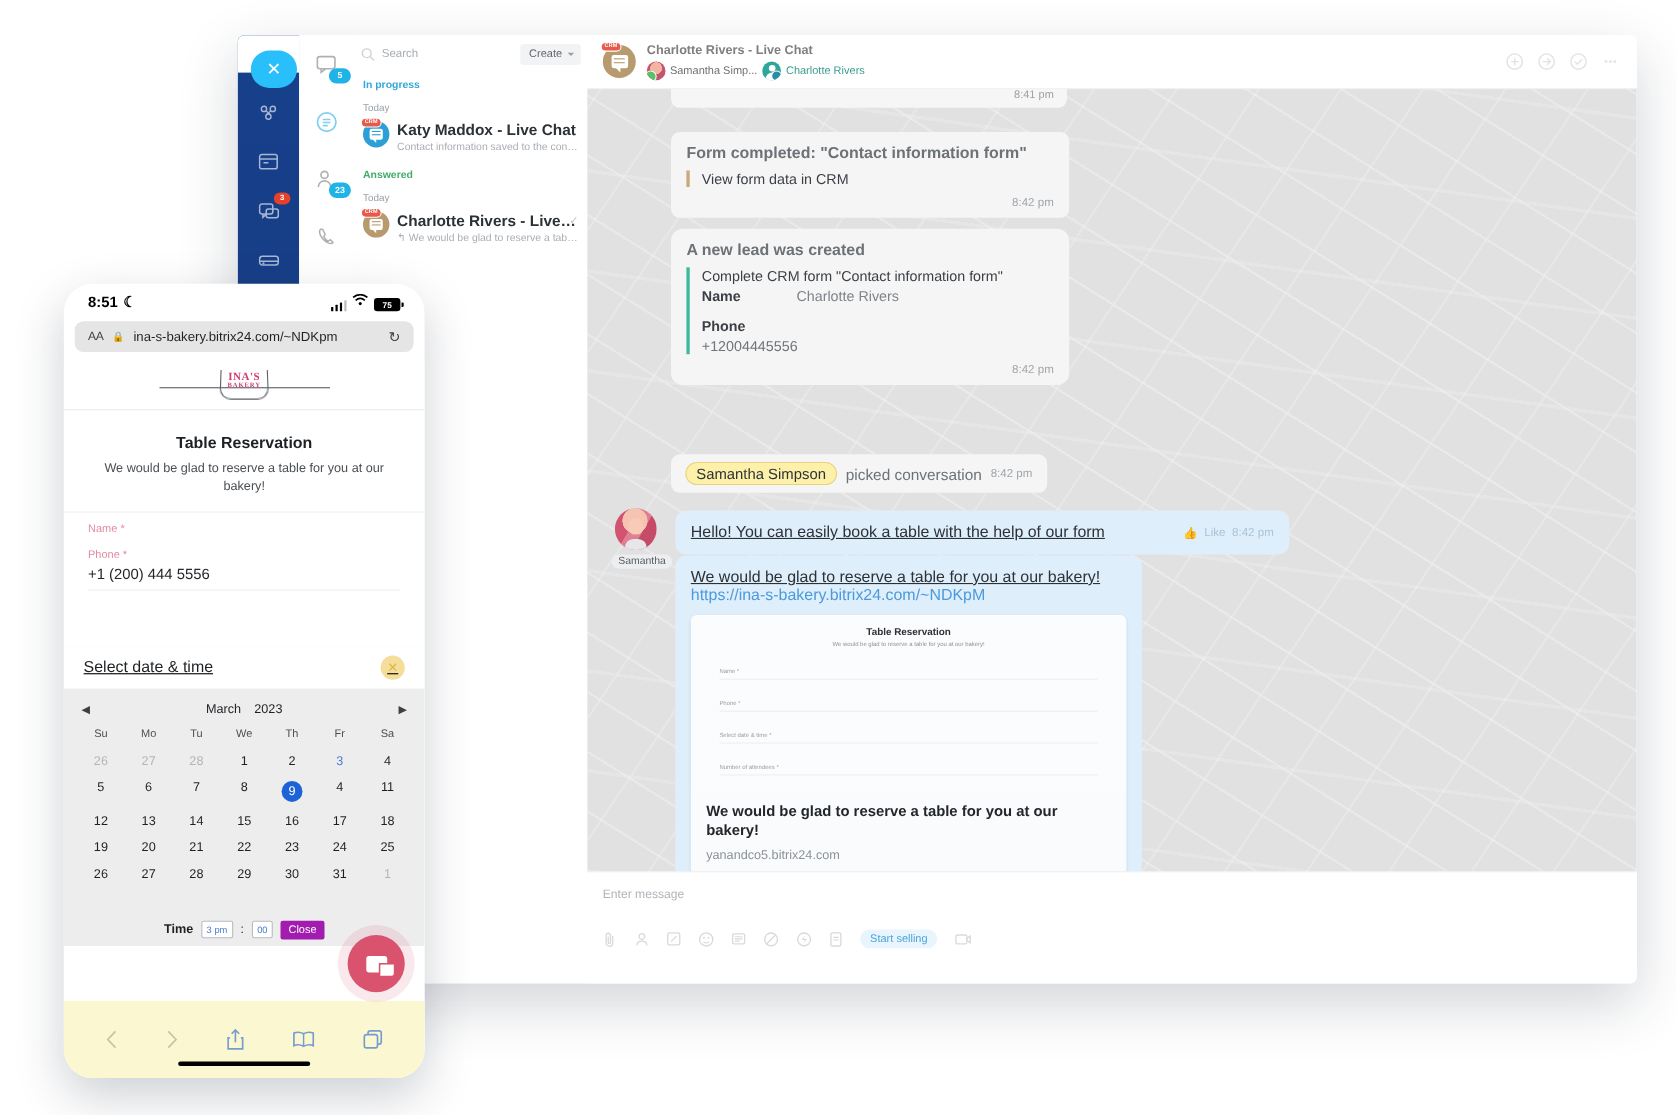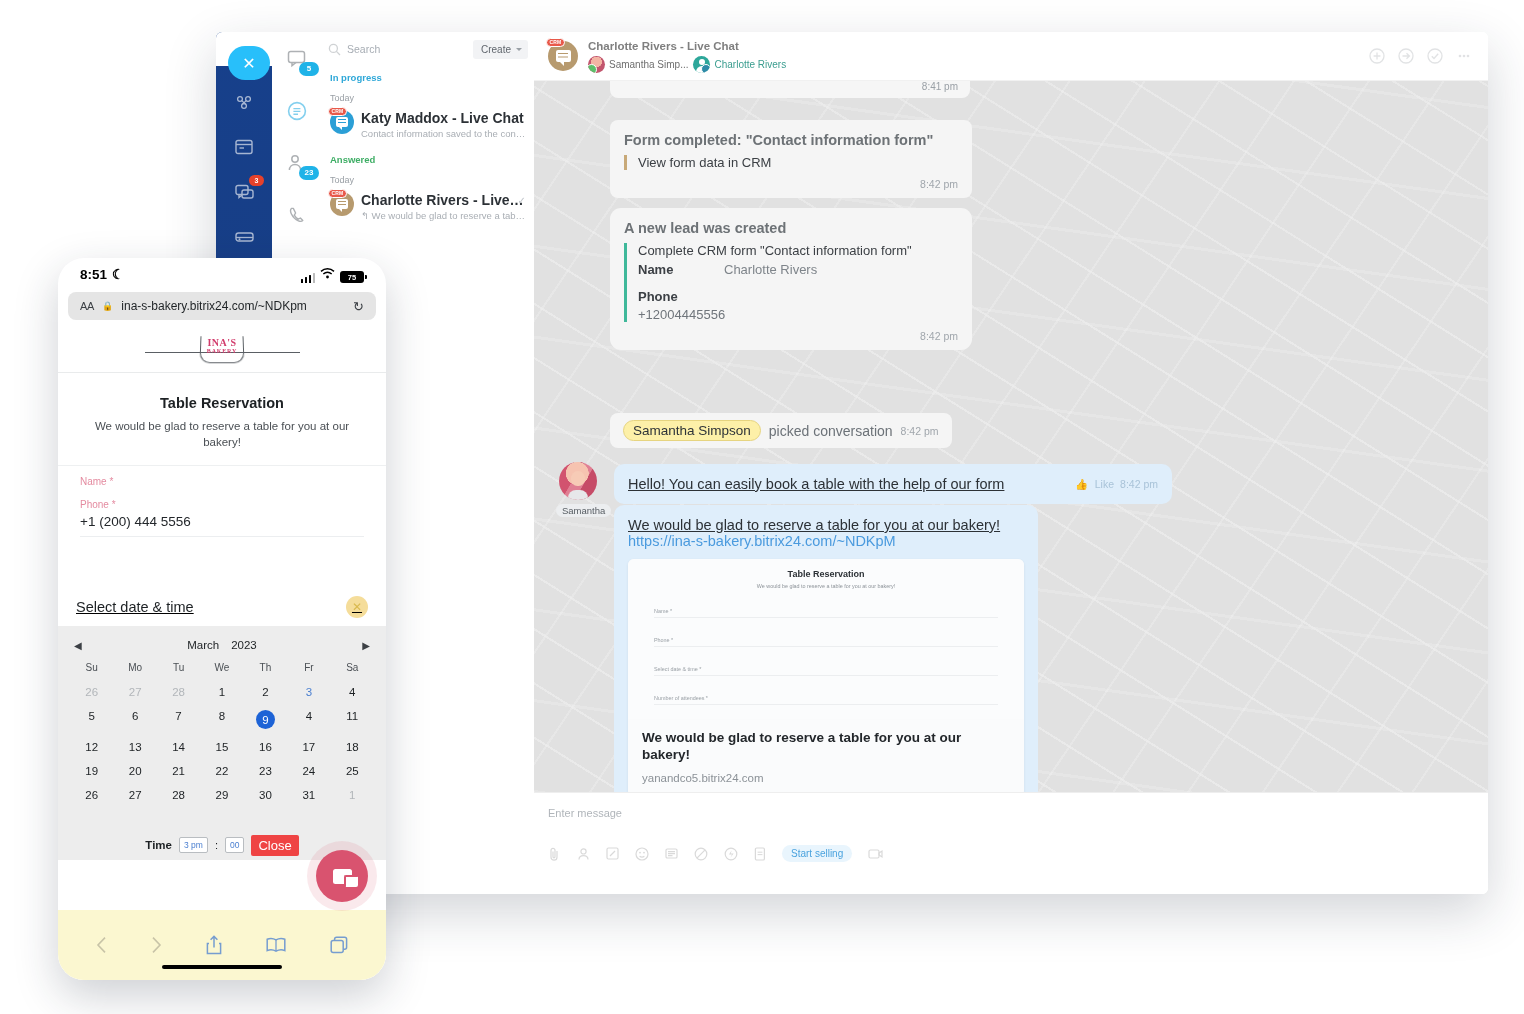--- a/index.html
+++ b/index.html
@@ -218,21 +218,21 @@
   .cal-dows,.cal-row{display:grid;grid-template-columns:repeat(7,1fr);padding:0 12px;}
   .cal-dow{text-align:center;font-size:10px;color:#4a4f54;padding:3px 0 7px 0;}
   .cal-c{text-align:center;font-size:11.5px;color:#1d2124;padding:6px 0;position:relative;}
   .cal-c.mut{color:#b2b6ba}
   .cal-c.we{color:#4a7fd0}
   .cal-c.sel span{display:inline-flex;align-items:center;justify-content:center;width:19px;height:19px;border-radius:50%;background:#1d63d6;color:#fff;}
   .time-row{position:absolute;left:0;right:0;bottom:0;height:30px;display:flex;align-items:center;justify-content:center;gap:7px;}
   .time-l{font-size:11.5px;font-weight:700;color:#1d2124;}
   .time-i{border:1px solid #b9bdc1;border-radius:2px;background:#fff;font-size:8.5px;color:#4a7fd0;padding:2px 4px;}
   .time-c{font-size:11px;color:#1d2124;}
-  .time-b{background:#ef4444;color:#fff;border-radius:2px;font-size:13px;padding:3px 7px;}
+  .time-b{background:#a21caf;color:#fff;border-radius:2px;font-size:10px;padding:3px 7px;}
 
   .chat-fab{position:absolute;right:18px;bottom:78px;width:52px;height:52px;border-radius:50%;
     background:#d9536f;display:flex;align-items:center;justify-content:center;z-index:6;
     box-shadow:0 0 0 9px rgba(217,83,111,.13);}
   .fab-b{width:19px;height:15px;background:#fff;border-radius:2.5px;position:relative;}
   .fab-b:after{content:"";position:absolute;right:-6px;bottom:-3px;width:12px;height:10px;background:#fff;border-radius:2px;border-left:2.5px solid #d9536f;border-top:2.5px solid #d9536f;}
 
   .ph-bot{position:absolute;left:0;right:0;bottom:0;height:70px;background:#fbf7d0;display:flex;align-items:center;justify-content:space-around;padding:0 16px;z-index:5;}
   .ph-bot .bi{opacity:.75;display:flex}
   .ph-home{position:absolute;left:50%;transform:translateX(-50%);bottom:11px;width:120px;height:4px;border-radius:2px;background:#000;z-index:7;}

